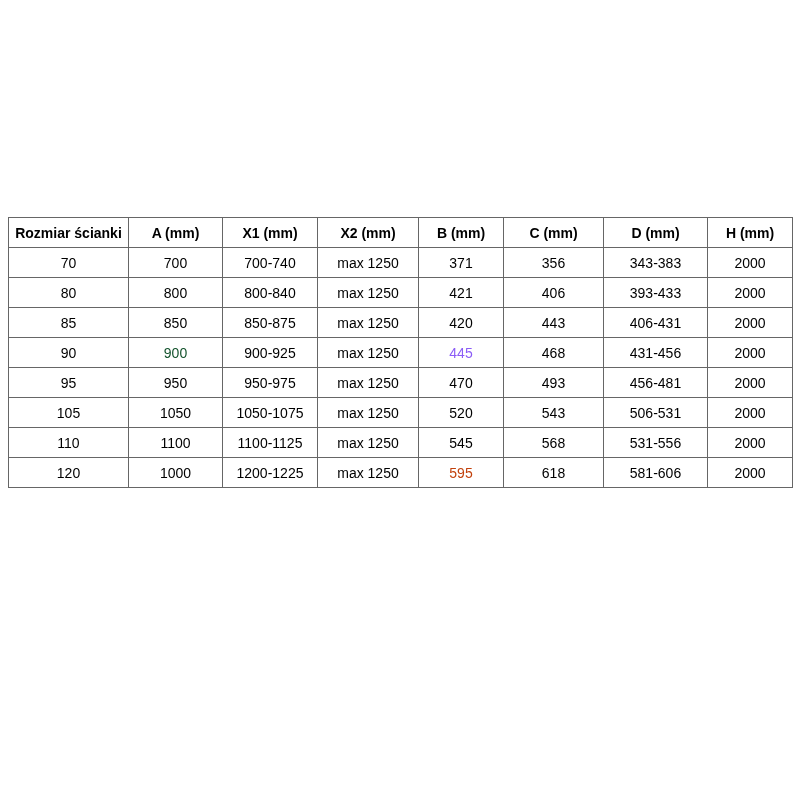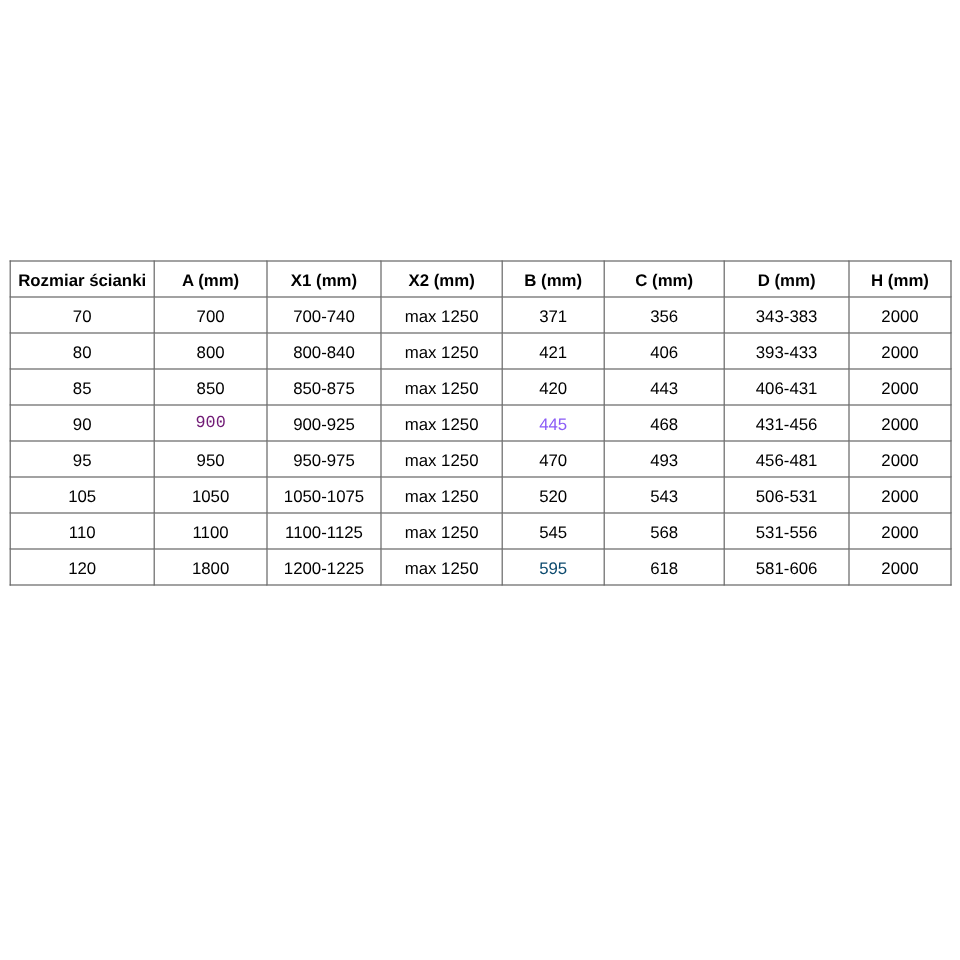--- a/index.html
+++ b/index.html
@@ -93,21 +93,21 @@
           <td style="border-color: rgb(102, 102, 102); color: rgb(0, 0, 0);">850</td>
           <td style="border-color: rgb(102, 102, 102); color: rgb(0, 0, 0);">850-875</td>
           <td style="border-color: rgb(102, 102, 102); color: rgb(0, 0, 0);">max 1250</td>
           <td style="border-color: rgb(102, 102, 102); color: rgb(0, 0, 0);">420</td>
           <td style="border-color: rgb(102, 102, 102); color: rgb(0, 0, 0);">443</td>
           <td style="border-color: rgb(102, 102, 102); color: rgb(0, 0, 0);">406-431</td>
           <td style="border-color: rgb(102, 102, 102); color: rgb(0, 0, 0);">2000</td>
         </tr>
         <tr>
           <td style="border-color: rgb(102, 102, 102); color: rgb(0, 0, 0);">90</td>
-          <td style="border-color: rgb(102, 102, 102); color: #701a75; font-family: Liberation Mono, monospace;">900</td>
+          <td style="border-color: rgb(102, 102, 102); color: #14532d;">900</td>
           <td style="border-color: rgb(102, 102, 102); color: rgb(0, 0, 0);">900-925</td>
           <td style="border-color: rgb(102, 102, 102); color: rgb(0, 0, 0);">max 1250</td>
           <td style="border-color: rgb(102, 102, 102); color: #8b5cf6;">445</td>
           <td style="border-color: rgb(102, 102, 102); color: rgb(0, 0, 0);">468</td>
           <td style="border-color: rgb(102, 102, 102); color: rgb(0, 0, 0);">431-456</td>
           <td style="border-color: rgb(102, 102, 102); color: rgb(0, 0, 0);">2000</td>
         </tr>
         <tr>
           <td style="border-color: rgb(102, 102, 102); color: rgb(0, 0, 0);">95</td>
           <td style="border-color: rgb(102, 102, 102); color: rgb(0, 0, 0);">950</td>
@@ -133,23 +133,23 @@
           <td style="border-color: rgb(102, 102, 102); color: rgb(0, 0, 0);">1100</td>
           <td style="border-color: rgb(102, 102, 102); color: rgb(0, 0, 0);">1100-1125</td>
           <td style="border-color: rgb(102, 102, 102); color: rgb(0, 0, 0);">max 1250</td>
           <td style="border-color: rgb(102, 102, 102); color: rgb(0, 0, 0);">545</td>
           <td style="border-color: rgb(102, 102, 102); color: rgb(0, 0, 0);">568</td>
           <td style="border-color: rgb(102, 102, 102); color: rgb(0, 0, 0);">531-556</td>
           <td style="border-color: rgb(102, 102, 102); color: rgb(0, 0, 0);">2000</td>
         </tr>
         <tr>
           <td style="border-color: rgb(102, 102, 102); color: rgb(0, 0, 0);">120</td>
-          <td style="border-color: rgb(102, 102, 102); color: rgb(0, 0, 0);">1800</td>
+          <td style="border-color: rgb(102, 102, 102); color: rgb(0, 0, 0);">1000</td>
           <td style="border-color: rgb(102, 102, 102); color: rgb(0, 0, 0);">1200-1225</td>
           <td style="border-color: rgb(102, 102, 102); color: rgb(0, 0, 0);">max 1250</td>
-          <td style="border-color: rgb(102, 102, 102); color: #0c4a6e;">595</td>
+          <td style="border-color: rgb(102, 102, 102); color: #c2410c;">595</td>
           <td style="border-color: rgb(102, 102, 102); color: rgb(0, 0, 0);">618</td>
           <td style="border-color: rgb(102, 102, 102); color: rgb(0, 0, 0);">581-606</td>
           <td style="border-color: rgb(102, 102, 102); color: rgb(0, 0, 0);">2000</td>
         </tr>
       </tbody>
   </table>
 </div>
 
 </body></html>

